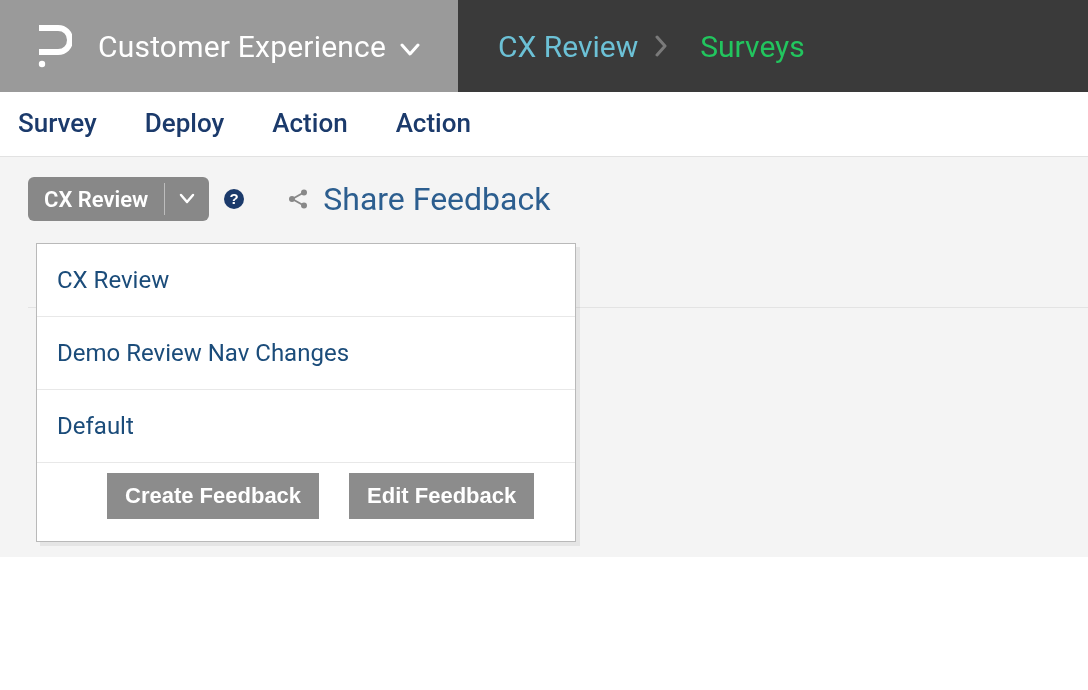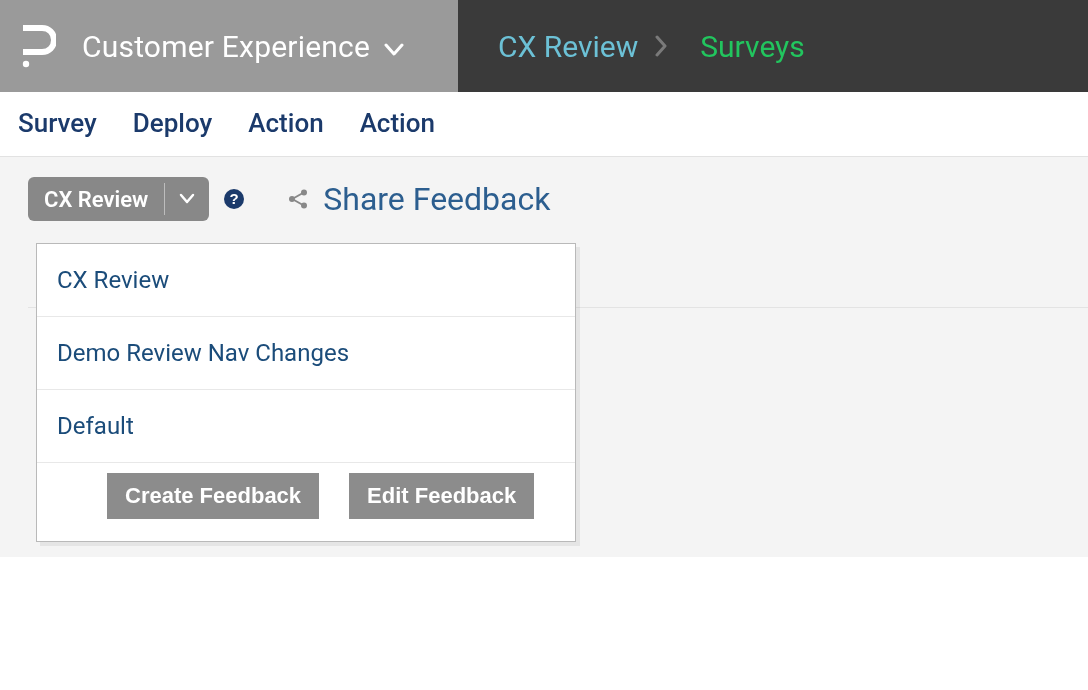--- a/index.html
+++ b/index.html
@@ -13,21 +13,21 @@
 
   
   .top-header {
     display: flex;
     height: 92px;
   }
   .header-left {
     background: #9a9a9a;
     display: flex;
     align-items: center;
-    padding: 0 20px 0 14px;
+    padding: 0 20px 0 30px;
     gap: 18px;
     width: 458px;
   }
   .logo-p {
     width: 50px;
     height: 50px;
     display: flex;
     align-items: center;
     justify-content: center;
   }
@@ -56,21 +56,21 @@
     font-weight: 400;
   }
   .breadcrumb-link { color: #6cc1d6; }
   .breadcrumb-sep { color: #7a7a7a; display: flex; align-items: center; }
   .breadcrumb-sep svg { width: 14px; height: 22px; }
   .breadcrumb-current { color: #22c55e; margin-left: 16px; }
 
   
   .nav-tabs {
     display: flex;
-    gap: 36px;
+    gap: 48px;
     padding: 16px 18px 18px 18px;
     border-bottom: 1px solid #e2e2e2;
   }
   .nav-tab {
     color: #1b3a6b;
     font-size: 26px;
     font-weight: 500;
     cursor: pointer;
   }
 

